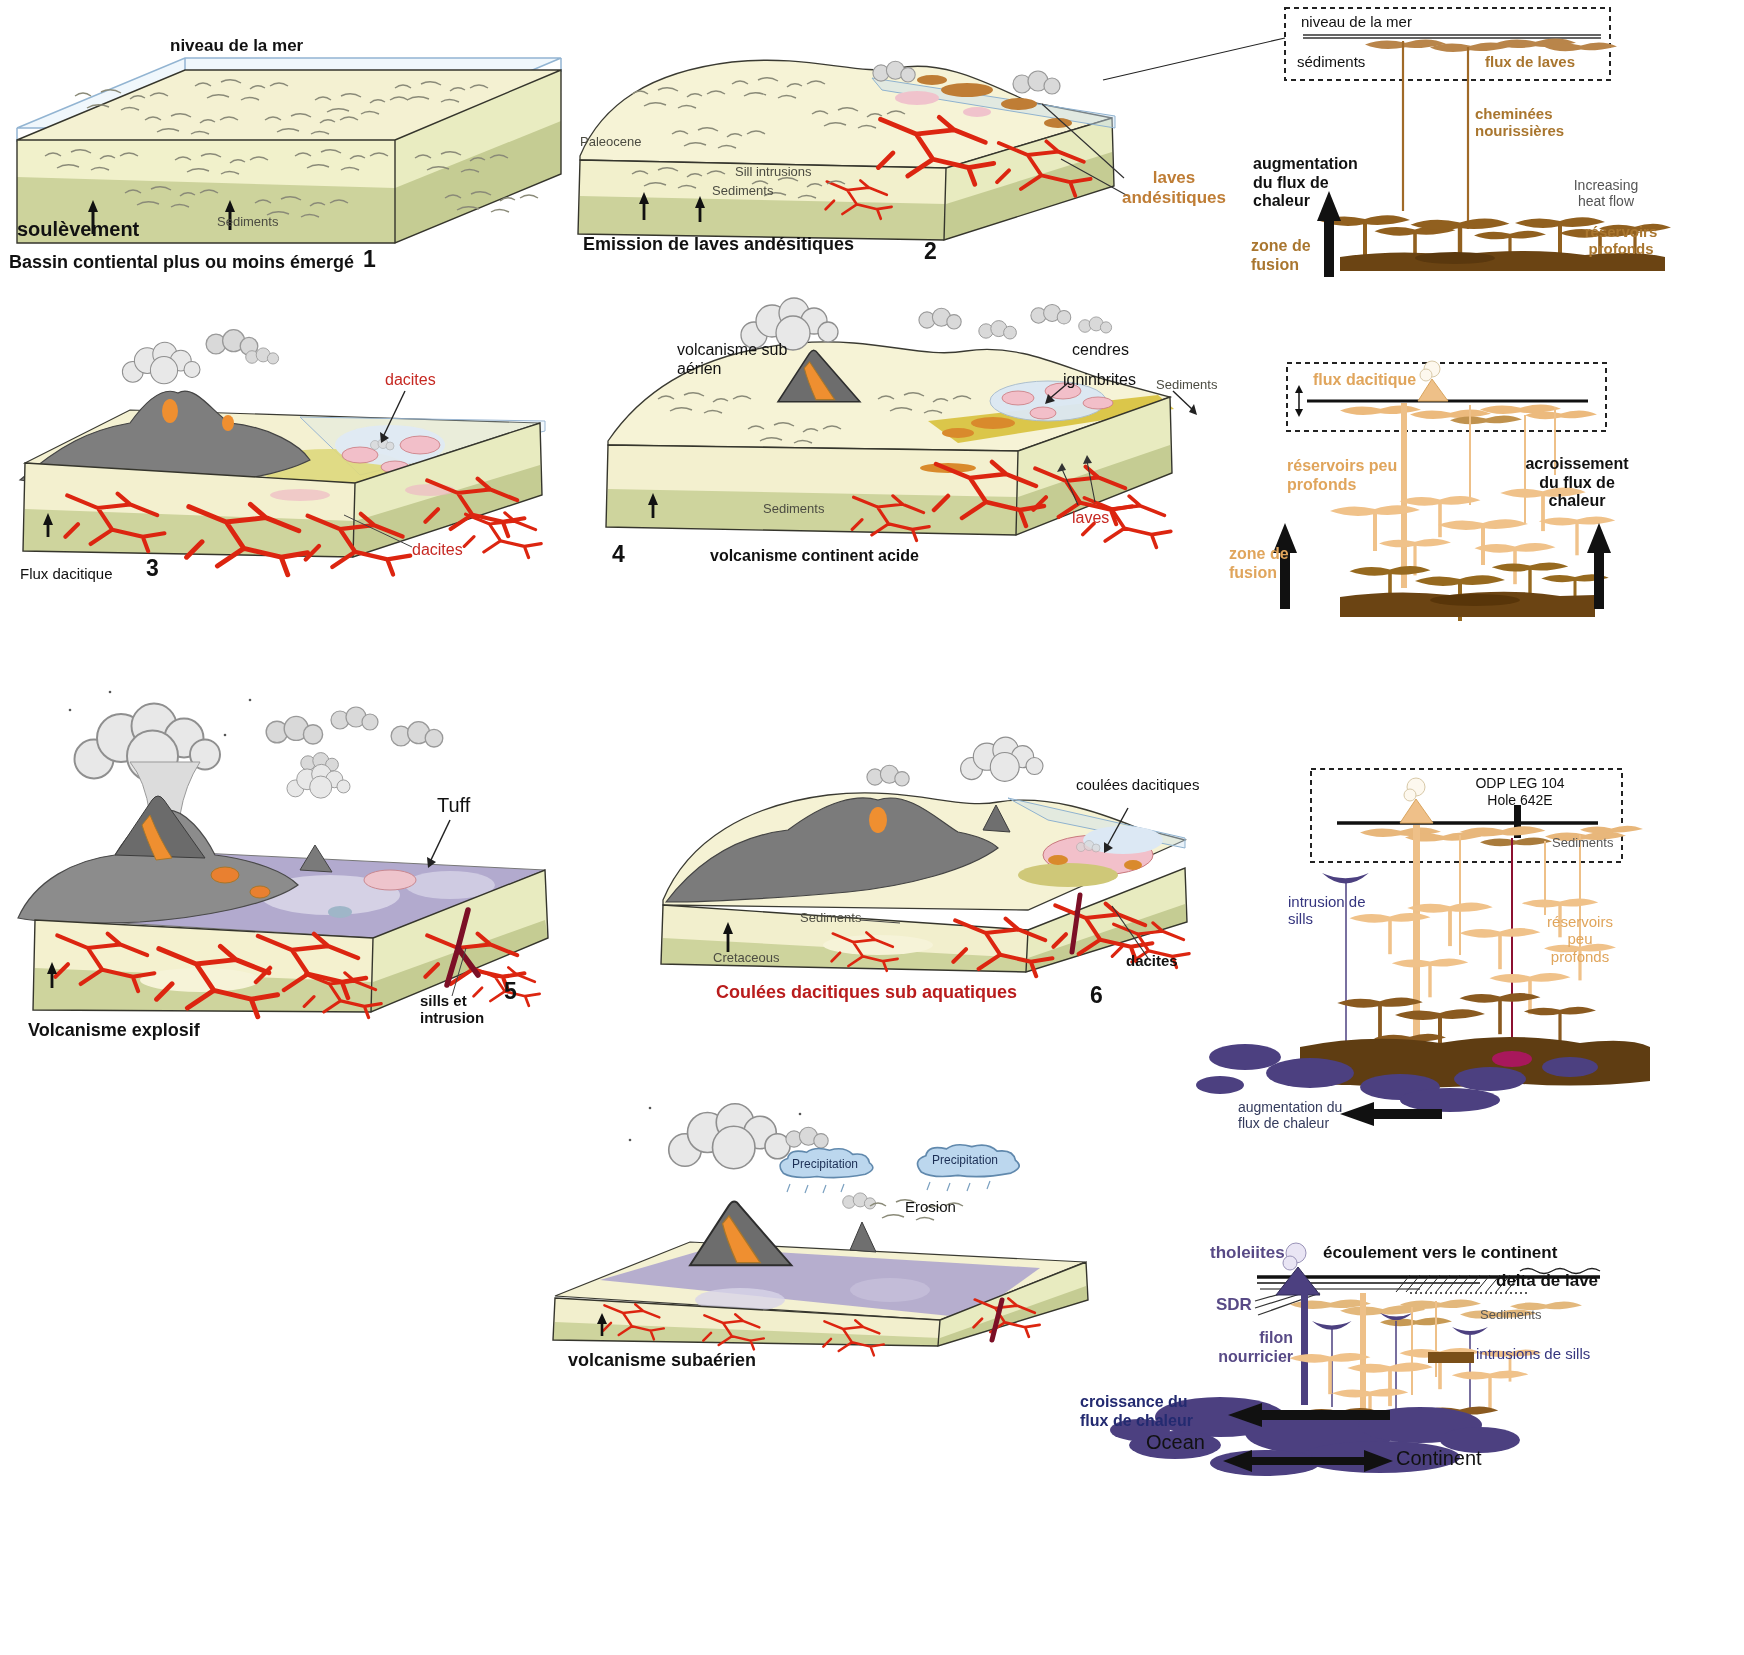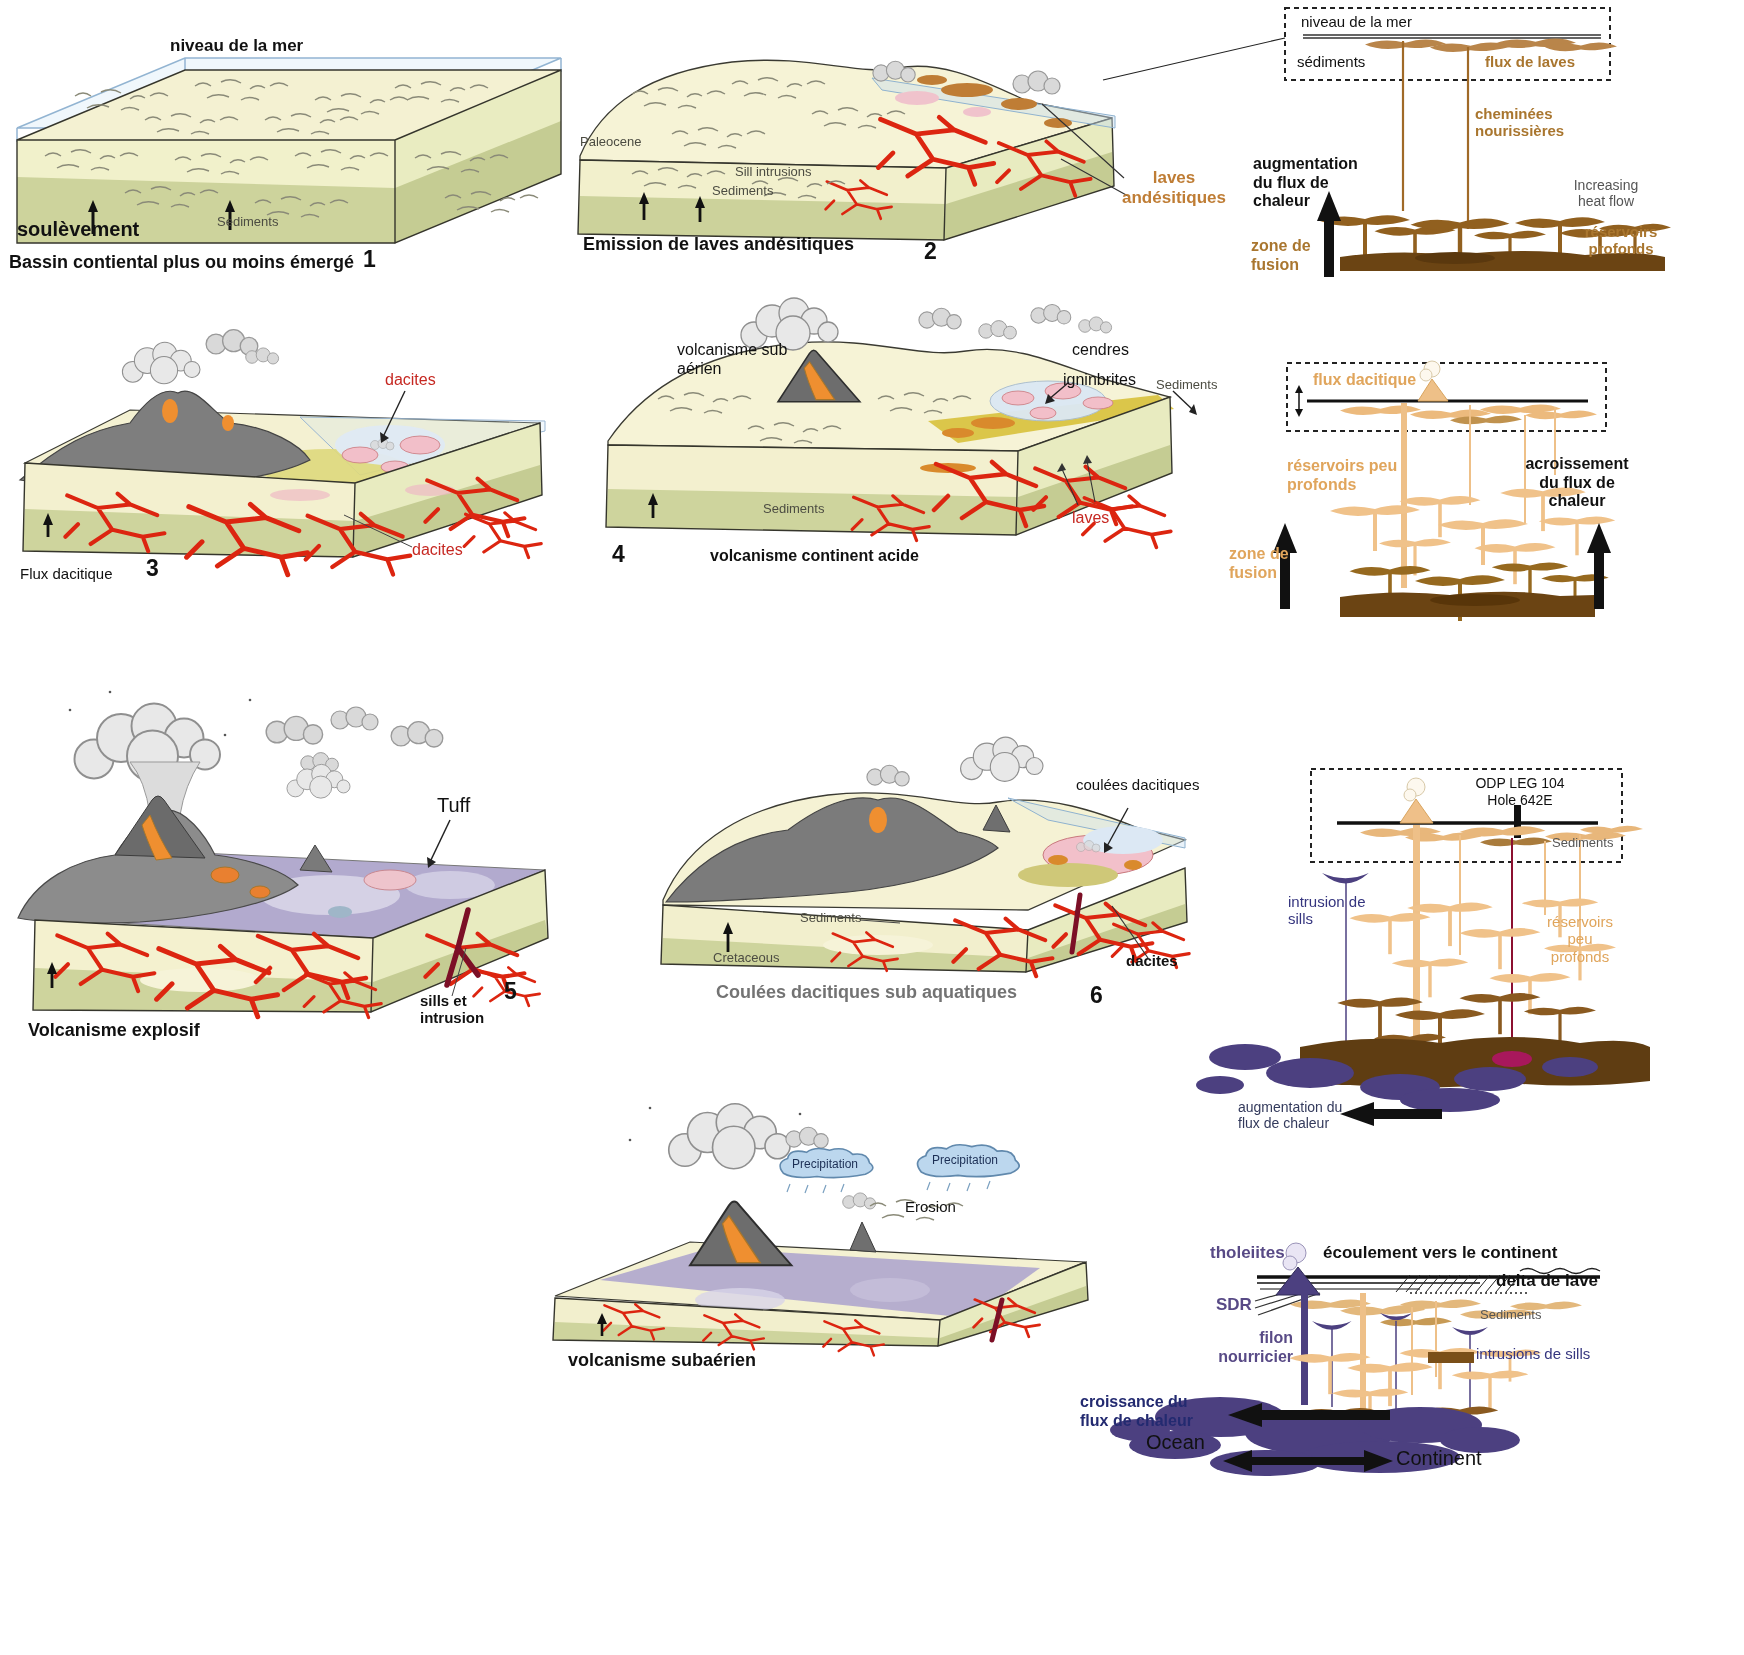--- a/index.html
+++ b/index.html
@@ -8,21 +8,21 @@
   .stage,.panel{position:absolute}
   svg.art{position:absolute;left:0;top:0}
   .lbl{position:absolute;line-height:1.16;color:#111;white-space:nowrap}
   .wrap{white-space:normal}
   .b{font-weight:bold}
   .ctr{text-align:center}.rt{text-align:right}
   .f12{font-size:12px}.f13{font-size:13px}.f14{font-size:14px}.f15{font-size:15px}
   .f16{font-size:16px}.f17{font-size:17px}.f18{font-size:18px}.f20{font-size:20px}
   .num{font-size:23px;font-weight:bold}
   .gray{color:#4c4c42}.gy{color:#555}.red{color:#c62822}.brown{color:#a9762f}
-  .tan{color:#e0a55c}.navy{color:#737373}.purple{color:#584a86}.ink{color:#35357f}
+  .tan{color:#e0a55c}.navy{color:#b91c1c}.purple{color:#584a86}.ink{color:#35357f}
   .dkblue{color:#232a70}.slate{color:#333a5c}.cloudtxt{color:#1c2f55}
 </style>
 </head>
 <body>
 
 <div id="canvas">
 
 <svg width="0" height="0" style="position:absolute" aria-hidden="true">
 <defs>
   <g id="sq" stroke="#8a8a78" stroke-width="1.4" fill="none">

